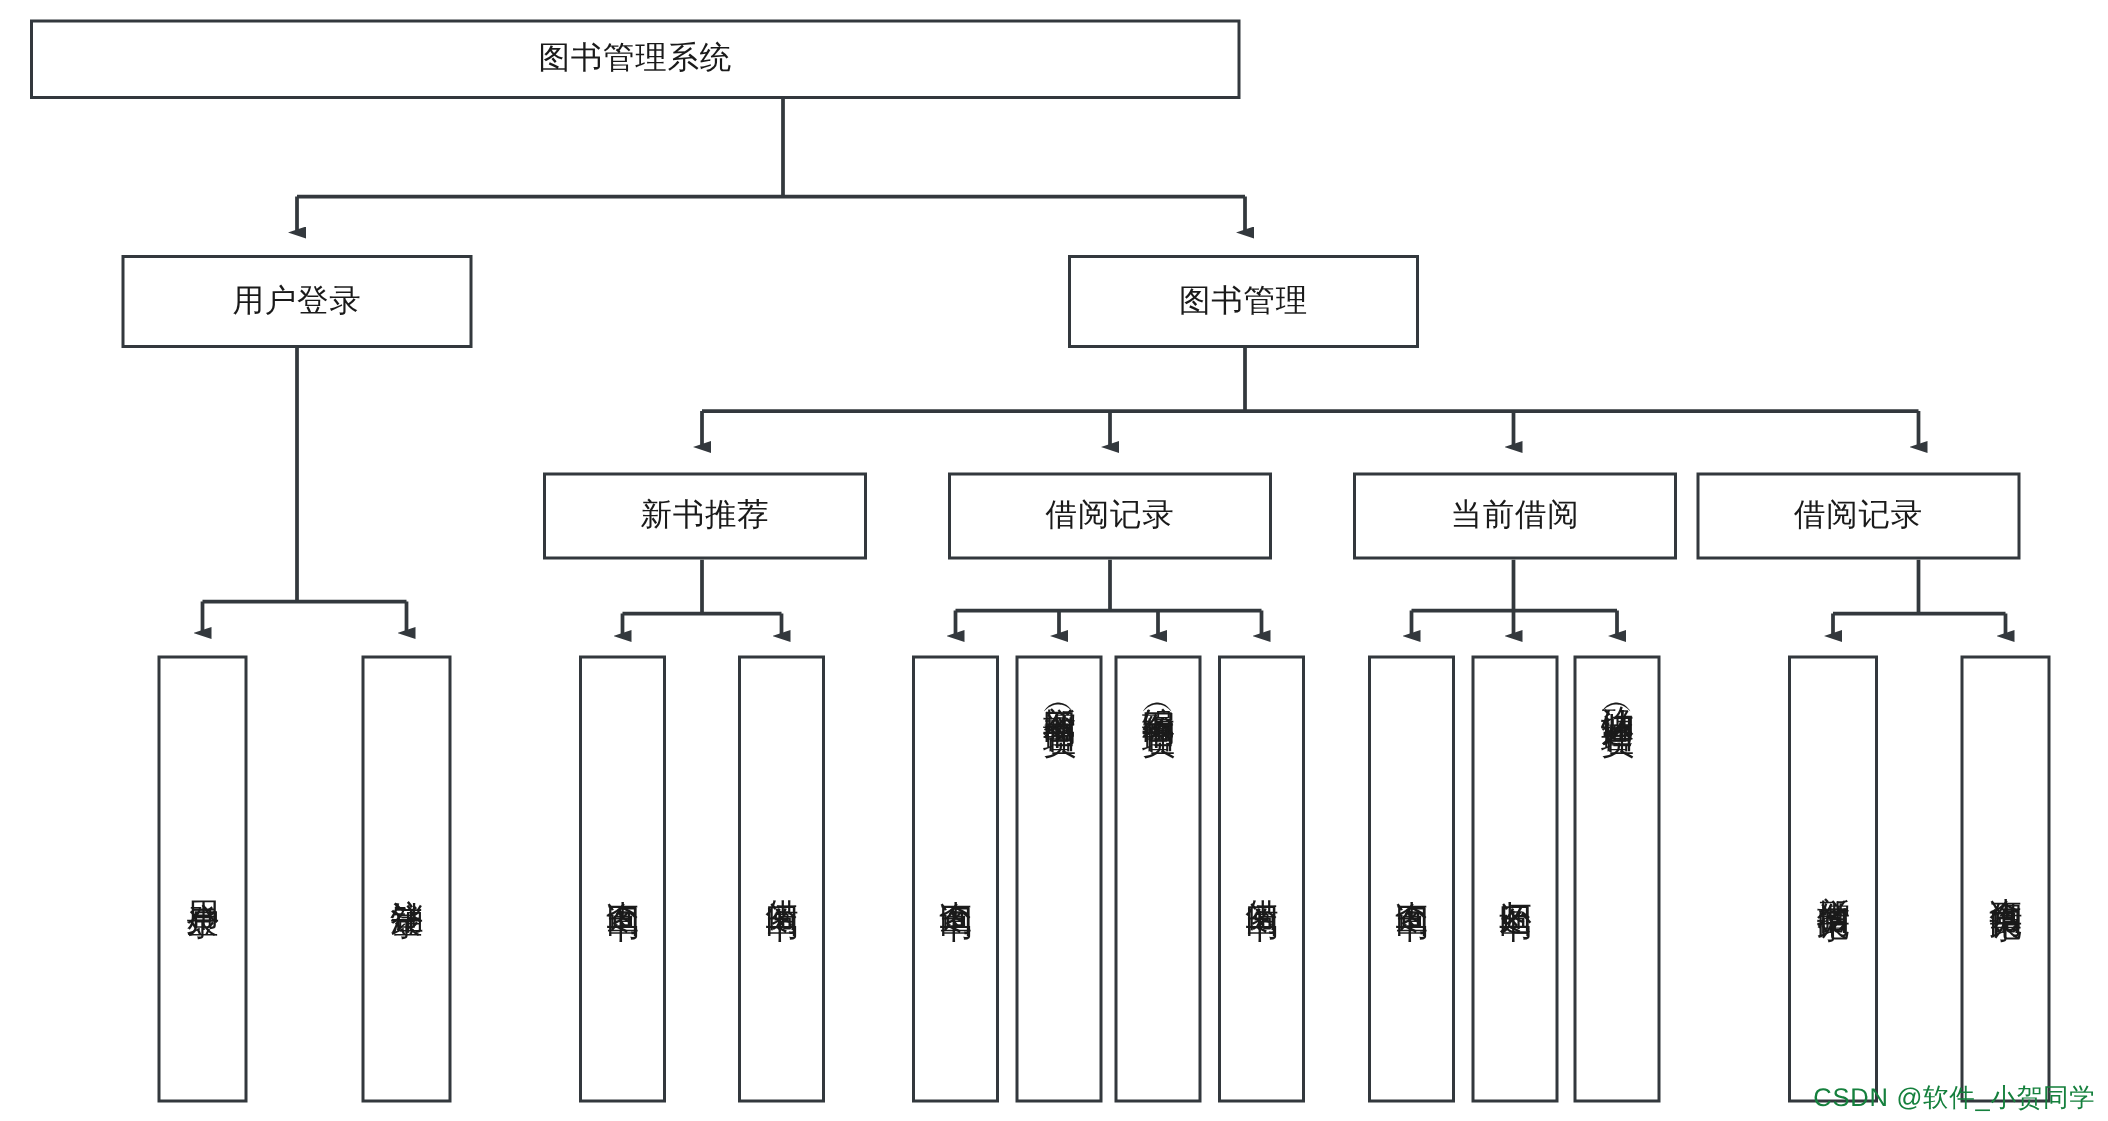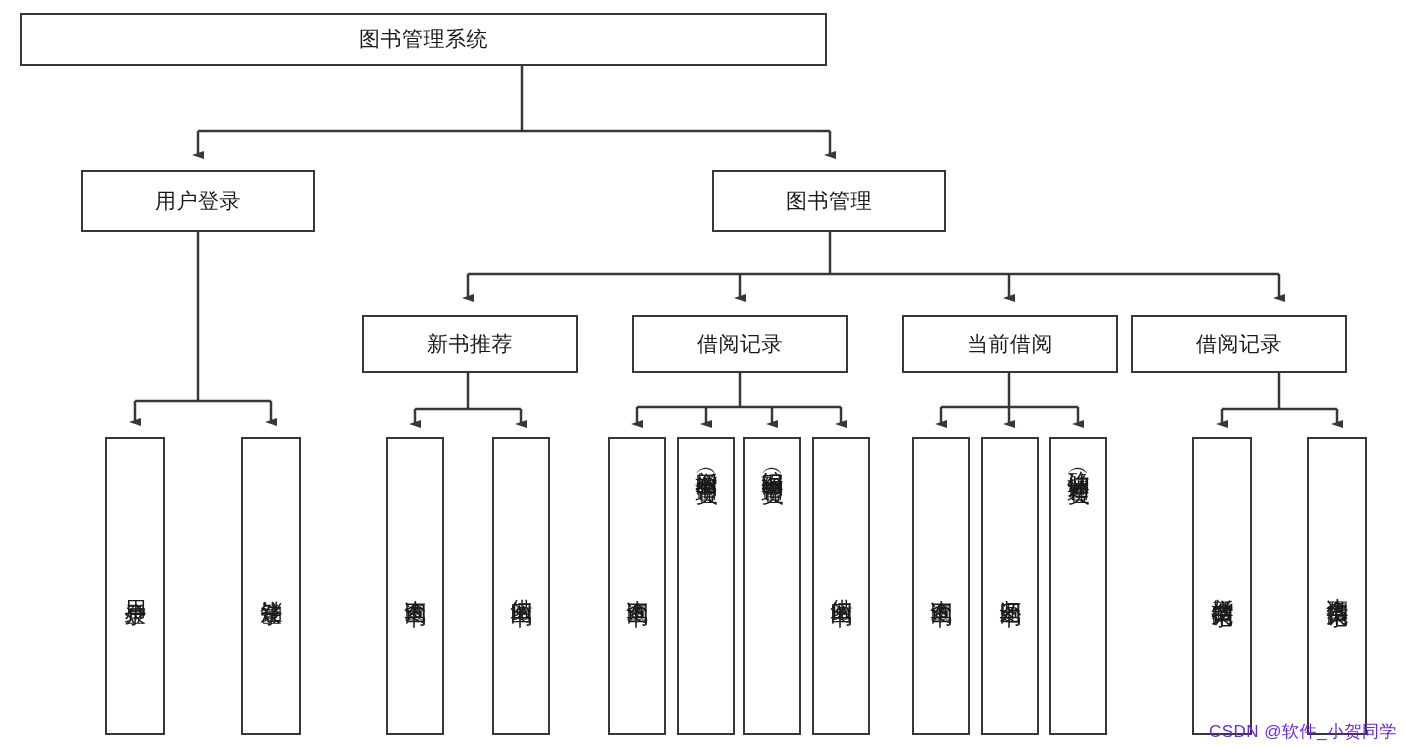--- a/index.html
+++ b/index.html
@@ -56,21 +56,21 @@
   }
   .node.leaf.centered {
     align-items: center;
     padding-top: 0;
   }
   .watermark {
     position: absolute;
     right: 8px;
     bottom: 4px;
     font-size: 17px;
-    color: #6d28d9;
+    color: #15803d;
     white-space: nowrap;
     letter-spacing: 0.5px;
     margin-top: 45px;
   }
 </style>
 </head>
 <body>
 
 <div id="canvas">
 

